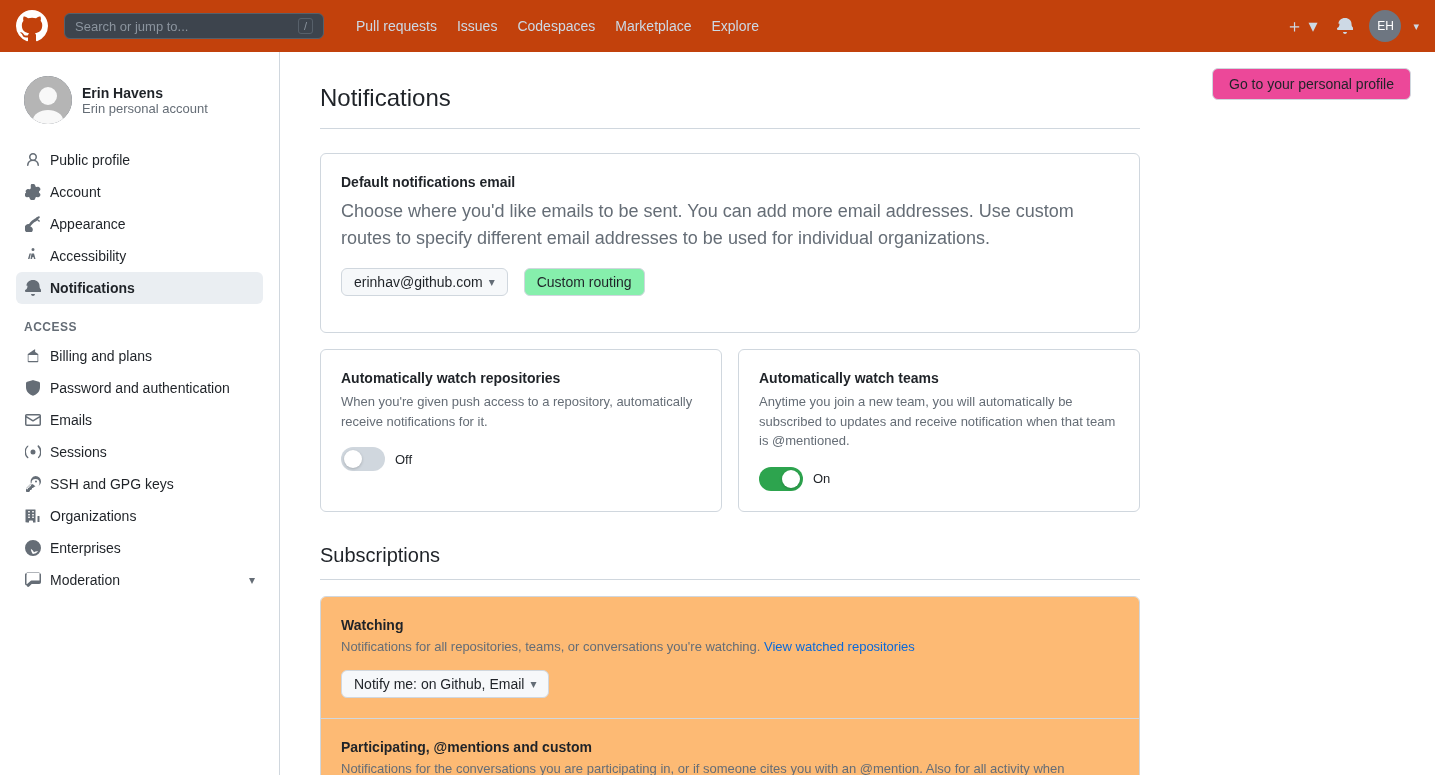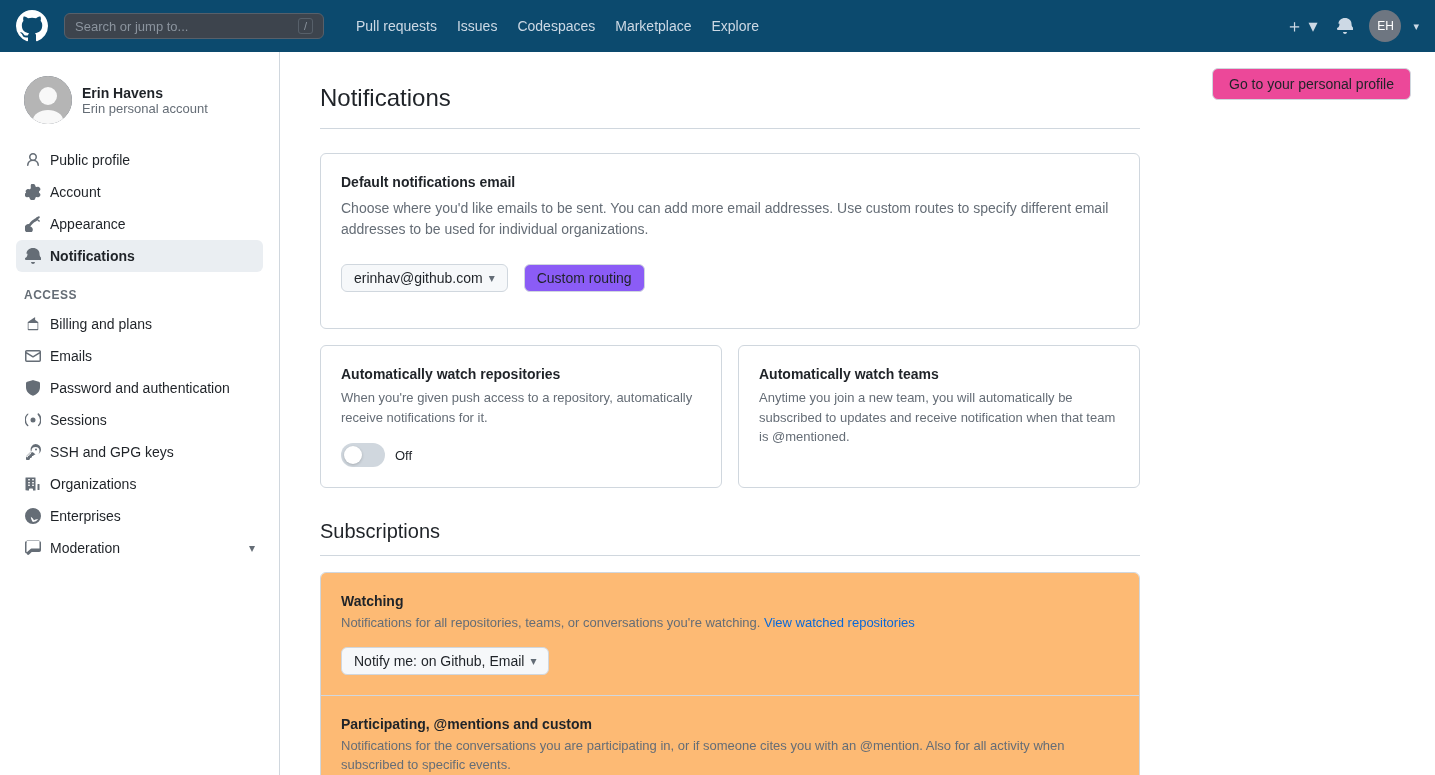--- a/index.html
+++ b/index.html
@@ -4,21 +4,21 @@
   <style>
     * { box-sizing: border-box; margin: 0; padding: 0; }
     body {
       font-family: -apple-system, BlinkMacSystemFont, "Segoe UI", Helvetica, Arial, sans-serif;
       font-size: 14px;
       color: #1f2328;
       background: #ffffff;
     }
     
     .top-nav {
-      background: #0c4a6e;
+      background: #c2410c;
       height: 52px;
       display: flex;
       align-items: center;
       padding: 0 16px;
       gap: 16px;
       position: fixed;
       top: 0;
       left: 0;
       right: 0;
       z-index: 100;
@@ -182,24 +182,24 @@
       margin-bottom: 16px;
       background: #ffffff;
     }
     .card-title {
       font-size: 14px;
       font-weight: 600;
       color: #1f2328;
       margin-bottom: 8px;
     }
     .card-desc {
-      font-size: 14px;
+      font-size: 18px;
       color: #656d76;
       line-height: 1.5;
-      margin-bottom: 24px;
+      margin-bottom: 16px;
     }
     .card-row {
       display: flex;
       gap: 16px;
       margin-bottom: 16px;
     }
     
     .dropdown-btn {
       display: inline-flex;
       align-items: center;
@@ -213,21 +213,21 @@
       color: #1f2328;
     }
     .dropdown-arrow { font-size: 12px; color: #636c76; }
     .custom-routing-btn {
       display: inline-flex;
       align-items: flex-end;
       gap: 6px;
       padding: 5px 12px;
       border: 1px solid #d0d7de;
       border-radius: 6px;
-      background: #8b5cf6;
+      background: #86efac;
       font-size: 14px;
       cursor: pointer;
       color: #1f2328;
     }
     
     .two-col-grid {
       display: grid;
       grid-template-columns: 1fr 1fr;
       gap: 16px;
       margin-bottom: 16px;
@@ -430,20 +430,28 @@
       <span>Account</span>
     </a>
     <a href="#" class="sidebar-nav-item">
       <span class="sidebar-icon">
         <svg width="16" height="16" viewBox="0 0 16 16" fill="currentColor">
             <path d="M11.134 1.535c.7-.509 1.416-.942 2.076-1.155.649-.21 1.463-.267 1.659.534.148.591-.473 1.305-.994 1.689-.243.18-.483.33-.71.463-.016.227.048.538.175.862.127.323.281.557.359.611.212.148.23.507.043.7-.189.195-.508.228-.705.07-.128-.103-.275-.32-.418-.56A5.41 5.41 0 0 1 13 2.978c.049.069.102.139.158.207.247.302.53.57.82.81.236.194.47.376.698.548.28.211.362.614.163.866-.2.252-.6.298-.875.1-.24-.17-.486-.362-.73-.563a8.51 8.51 0 0 1-.7-.645c-.42.252-.88.546-1.35.87C9.827 5.73 8.655 6.643 7.61 7.65 6.527 8.698 5.725 9.704 5.304 10.52c.32.09.673.235 1.038.47.46.293.865.702 1.15 1.27.295.587.397 1.264.264 2.012-.133.743-.563 1.428-1.285 1.974C5.752 16.75 4.858 17 4 17a4.5 4.5 0 0 1-4.5-4.5c0-.797.12-1.434.331-1.976.208-.536.527-.962.892-1.296C1.54 8.4 2.62 8 3.5 8c.183 0 .37.012.56.038.11-.152.235-.32.373-.502C5.23 6.03 6.65 4.718 8.215 3.642c.94-.642 1.883-1.196 2.72-1.644l.199-.463Z"></path>
           </svg>
       </span>
       <span>Appearance</span>
     </a>
+    <a href="#" class="sidebar-nav-item">
+      <span class="sidebar-icon">
+        <svg width="16" height="16" viewBox="0 0 16 16" fill="currentColor">
+            <path d="M9.5 1.5a1.5 1.5 0 1 1-3 0 1.5 1.5 0 0 1 3 0ZM6 5.5l-1.5 5.5H3l1.5-5.5H6Zm1 0h2l1.5 5.5H9l-.5-2H7.5l-.5 2H5.5L6.5 5.5Z"></path>
+          </svg>
+      </span>
+      <span>Accessibility</span>
+    </a>
     <a href="#" class="sidebar-nav-item active">
       <span class="sidebar-icon">
         <svg width="16" height="16" viewBox="0 0 16 16" fill="currentColor">
             <path d="M8 16a2 2 0 0 0 1.985-1.75c.017-.137-.097-.25-.235-.25h-3.5c-.138 0-.252.113-.235.25A2 2 0 0 0 8 16ZM1.491 5.75C1.491 2.574 4.133 0 8 0s6.509 2.574 6.509 5.75c0 1.325.238 2.286.718 3.001.472.704.997 1.032 1.307 1.108.16.041.308.13.405.274.097.143.132.326.107.52-.097.718-.52 1.347-1.21 1.347H1.164c-.69 0-1.113-.63-1.21-1.347a.692.692 0 0 1 .107-.52.692.692 0 0 1 .405-.274c.31-.076.835-.404 1.307-1.108.48-.715.718-1.676.718-3.001Z"></path>
           </svg>
       </span>
       <span>Notifications</span>
     </a>
 
     <div class="sidebar-section-label">Access</div>
@@ -452,32 +460,32 @@
       <span class="sidebar-icon">
         <svg width="16" height="16" viewBox="0 0 16 16" fill="currentColor">
             <path d="M10.14 1.235a.25.25 0 0 0-.28 0l-7 4.668A.25.25 0 0 0 2.75 6.1V13.5c0 .414.336.75.75.75h9a.75.75 0 0 0 .75-.75V6.1a.25.25 0 0 0-.11-.207l-3-2.002ZM3.5 7h9v6h-9V7Zm0-1.5V6h9v-.5l-4.5-3L3.5 5.5Z"></path>
           </svg>
       </span>
       <span>Billing and plans</span>
     </a>
     <a href="#" class="sidebar-nav-item">
       <span class="sidebar-icon">
         <svg width="16" height="16" viewBox="0 0 16 16" fill="currentColor">
+            <path d="M7.467.133a1.748 1.748 0 0 1 1.066 0l5.25 1.68A1.75 1.75 0 0 1 15 3.48V7c0 1.566-.32 3.182-1.303 4.682-.983 1.498-2.585 2.813-5.032 3.855a1.697 1.697 0 0 1-1.33 0c-2.447-1.042-4.049-2.357-5.032-3.855C1.32 10.182 1 8.566 1 7V3.48a1.75 1.75 0 0 1 1.217-1.667L7.467.133Z"></path>
+          </svg>
+      </span>
+      <span>Password and authentication</span>
+    </a>
+    <a href="#" class="sidebar-nav-item">
+      <span class="sidebar-icon">
+        <svg width="16" height="16" viewBox="0 0 16 16" fill="currentColor">
             <path d="M1.75 2h12.5c.966 0 1.75.784 1.75 1.75v8.5A1.75 1.75 0 0 1 14.25 14H1.75A1.75 1.75 0 0 1 0 12.25v-8.5C0 2.784.784 2 1.75 2ZM1.5 12.251c0 .138.112.25.25.25h12.5a.25.25 0 0 0 .25-.25V5.809L8.38 9.397a.75.75 0 0 1-.76 0L1.5 5.809v6.442Zm13-8.181v-.32a.25.25 0 0 0-.25-.25H1.75a.25.25 0 0 0-.25.25v.32L8 7.88l6.5-3.81Z"></path>
           </svg>
       </span>
       <span>Emails</span>
-    </a>
-    <a href="#" class="sidebar-nav-item">
-      <span class="sidebar-icon">
-        <svg width="16" height="16" viewBox="0 0 16 16" fill="currentColor">
-            <path d="M7.467.133a1.748 1.748 0 0 1 1.066 0l5.25 1.68A1.75 1.75 0 0 1 15 3.48V7c0 1.566-.32 3.182-1.303 4.682-.983 1.498-2.585 2.813-5.032 3.855a1.697 1.697 0 0 1-1.33 0c-2.447-1.042-4.049-2.357-5.032-3.855C1.32 10.182 1 8.566 1 7V3.48a1.75 1.75 0 0 1 1.217-1.667L7.467.133Z"></path>
-          </svg>
-      </span>
-      <span>Password and authentication</span>
     </a>
     <a href="#" class="sidebar-nav-item">
       <span class="sidebar-icon">
         <svg width="16" height="16" viewBox="0 0 16 16" fill="currentColor">
             <path d="M3.267 1.457c.3.286.22.778-.124 1.008A6.986 6.986 0 0 0 1 8a6.985 6.985 0 0 0 2.143 5.034c.343.23.423.722.124 1.007-.3.286-.798.207-1.08-.124A8.486 8.486 0 0 1-.5 8c0-2.267.89-4.33 2.343-5.849.282-.33.78-.409 1.08-.124l.344-.57Zm9.466 0c.3-.285.798-.206 1.08.124A8.486 8.486 0 0 1 16.5 8a8.486 8.486 0 0 1-2.343 5.85c-.282.33-.78.408-1.08.123-.3-.285-.22-.777.124-1.007A6.985 6.985 0 0 0 15 8a6.986 6.986 0 0 0-2.143-5.034c-.343-.23-.423-.722-.124-1.008ZM8 5.5a2.5 2.5 0 1 1 0 5 2.5 2.5 0 0 1 0-5Z"></path>
           </svg>
       </span>
       <span>Sessions</span>
     </a>
     <a href="#" class="sidebar-nav-item">
@@ -540,20 +548,26 @@
           <button class="toggle toggle-off">
             <div class="toggle-knob"></div>
           </button>
           <span class="toggle-label">Off</span>
         </div>
       </div>
 
       <div class="sub-card">
         <div class="sub-card-title">Automatically watch teams</div>
         <div class="sub-card-desc">Anytime you join a new team, you will automatically be subscribed to updates and receive notification when that team is @mentioned.</div>
+        <div class="toggle-row">
+          <button class="toggle toggle-on">
+            <div class="toggle-knob"></div>
+          </button>
+          <span class="toggle-label">On</span>
+        </div>
       </div>
     </div>
 
     <h2 class="section-title">Subscriptions</h2>
 
     <div class="subs-section">
 
       <div class="subs-section-item">
         <div class="subs-card-title">Watching</div>
         <div class="subs-card-desc">

